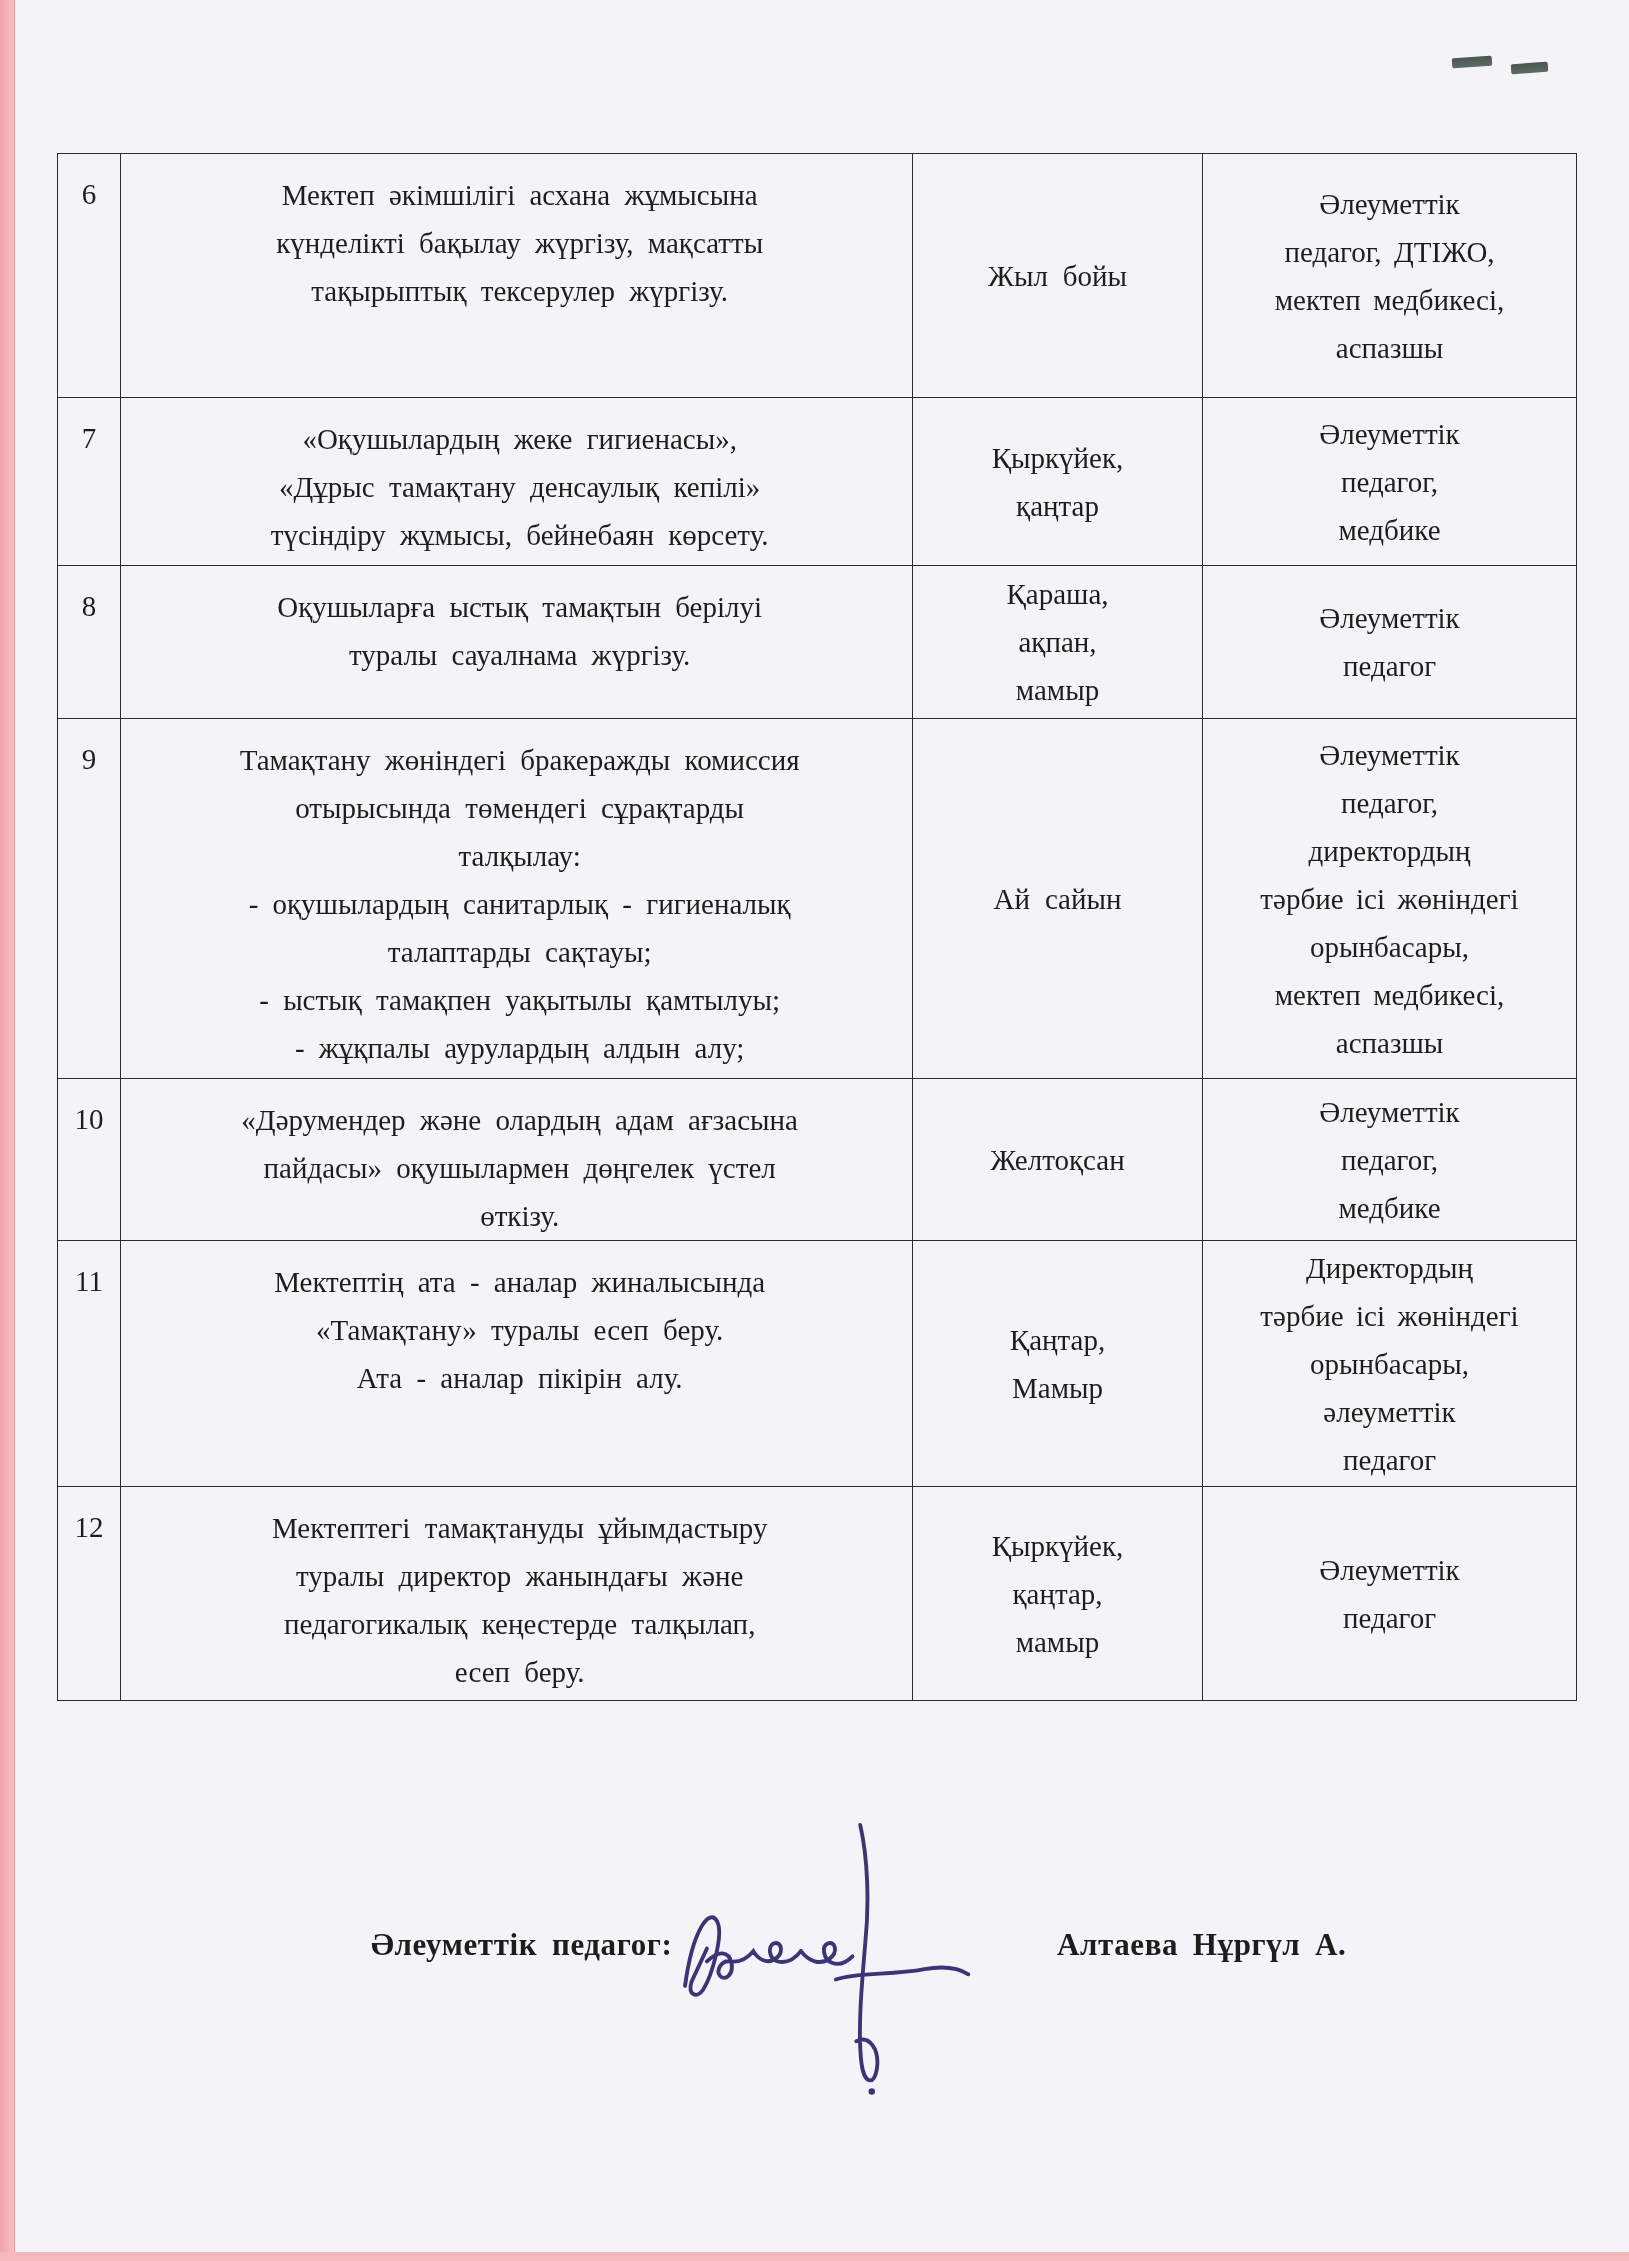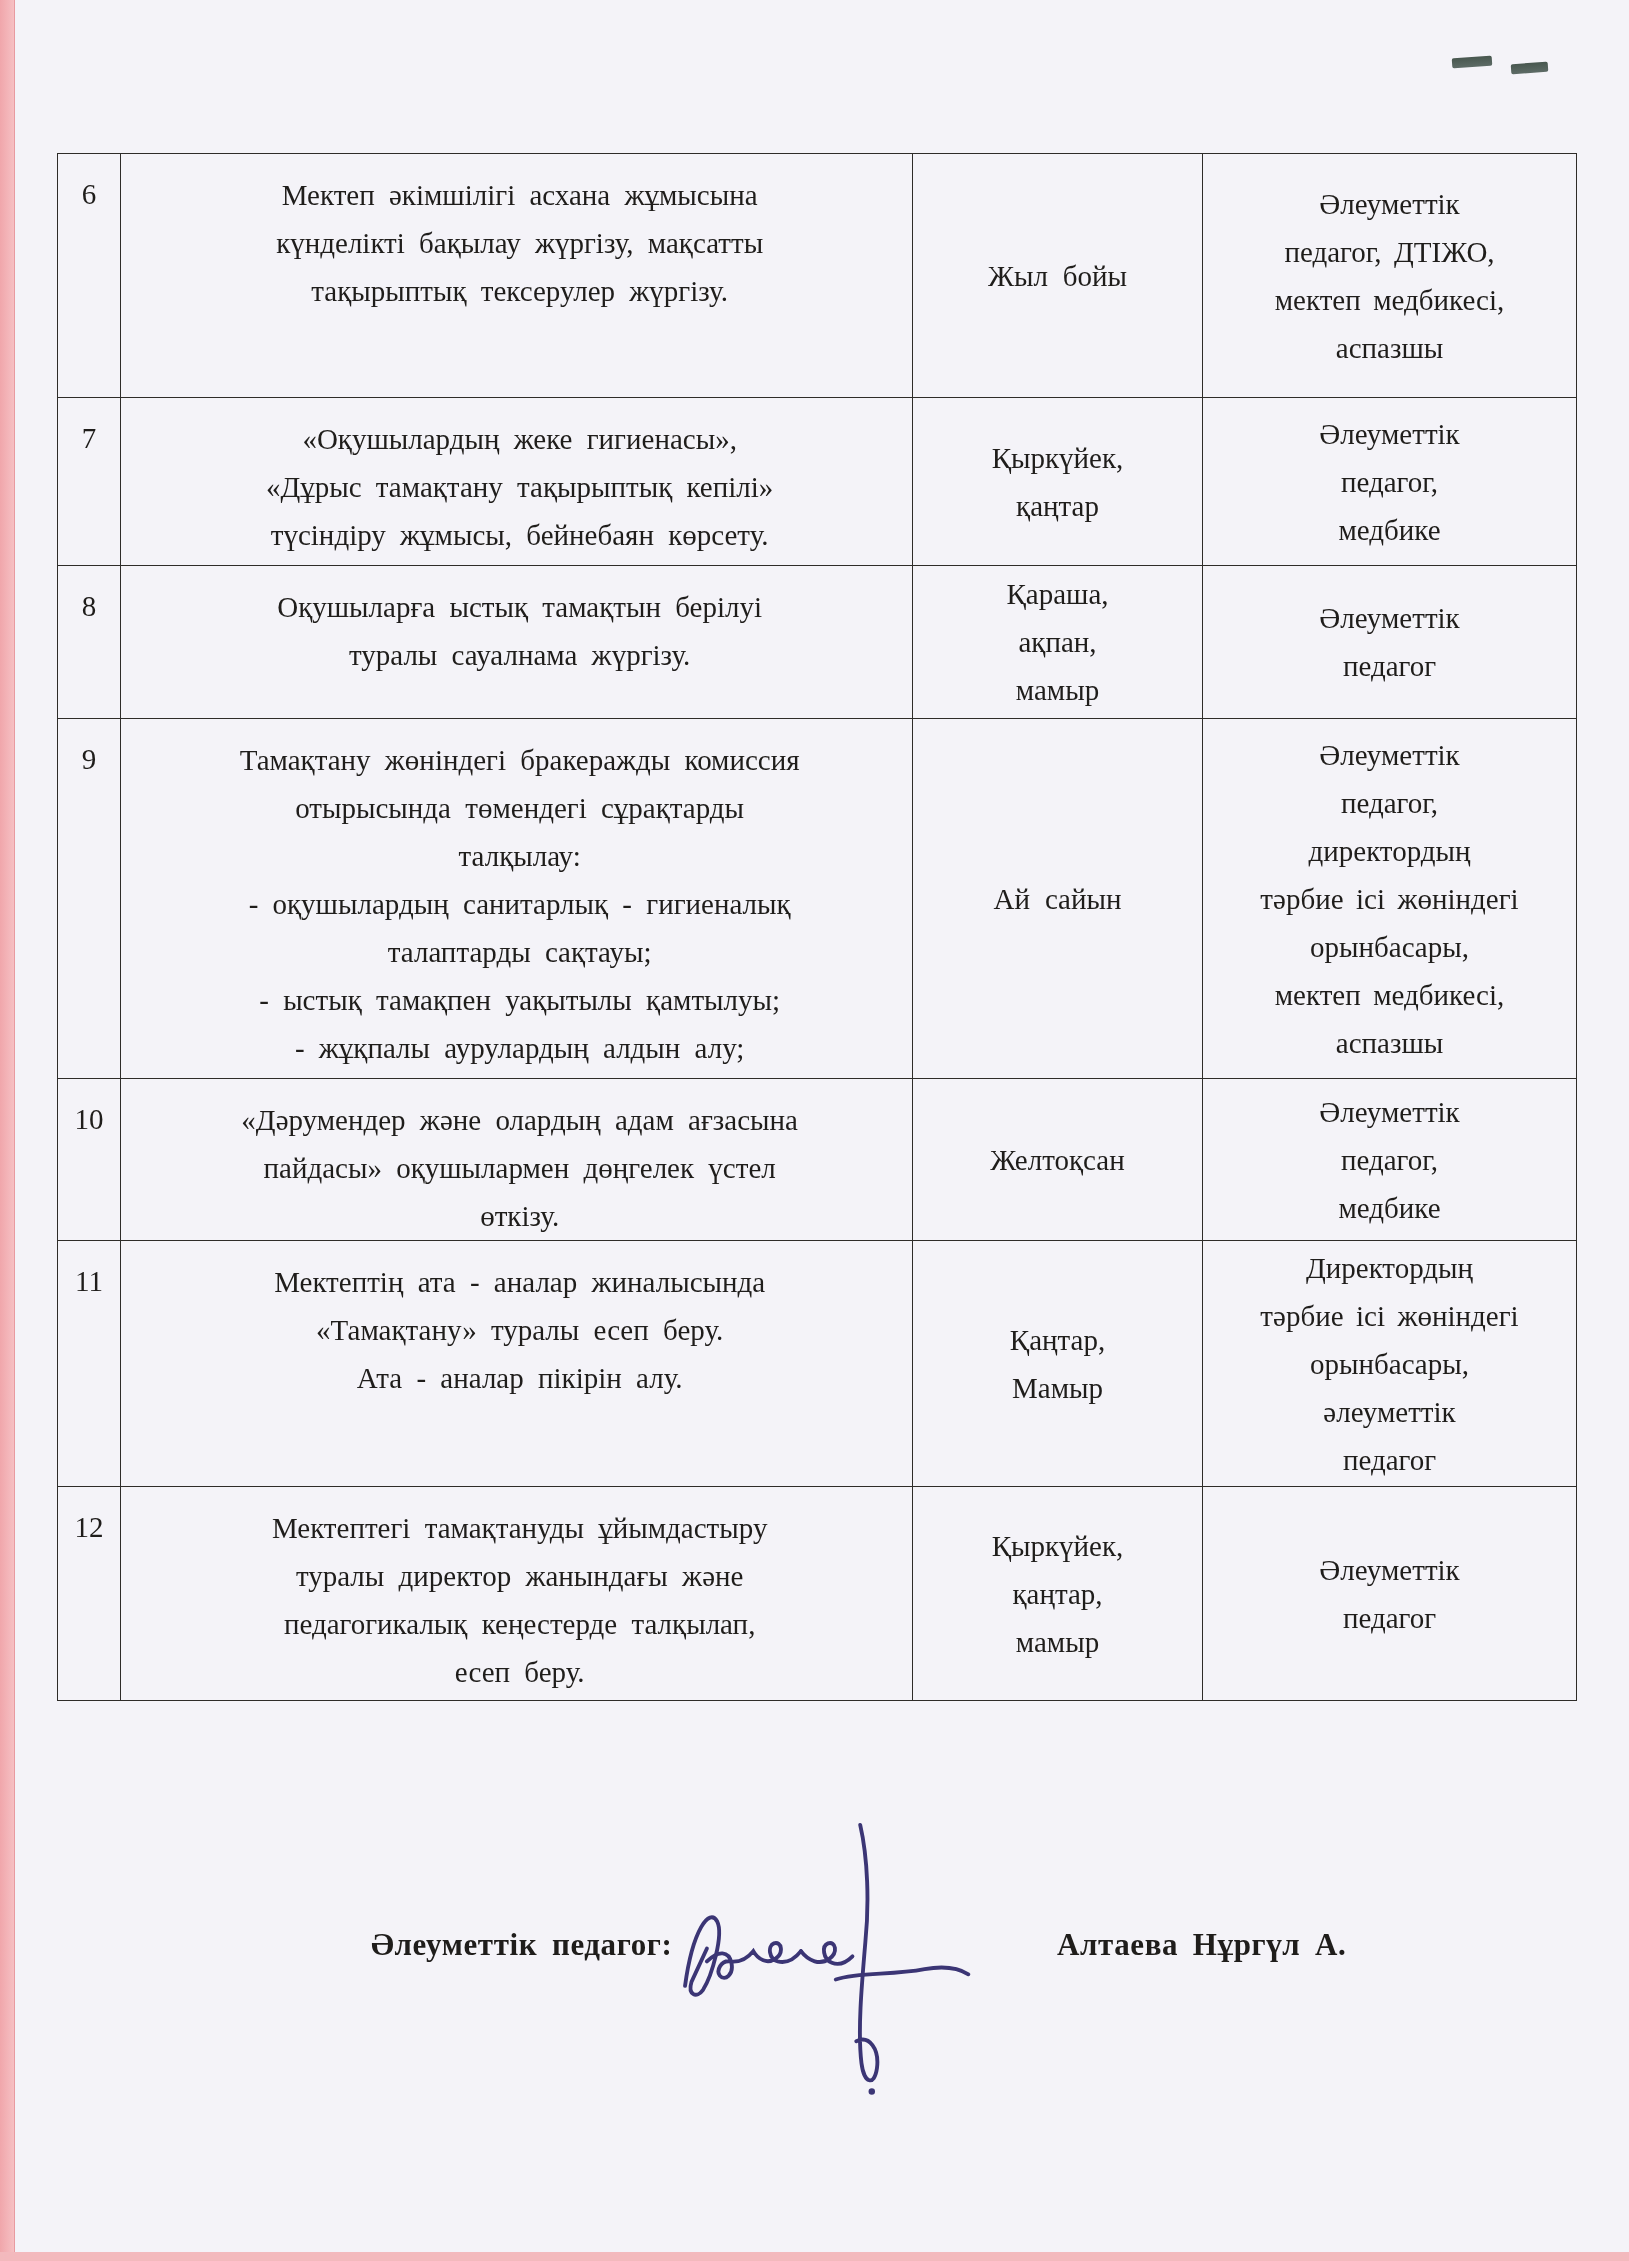--- a/index.html
+++ b/index.html
@@ -89,21 +89,21 @@
 тақырыптық тексерулер жүргізу.</td>
         <td class="c-time">Жыл бойы</td>
         <td class="c-resp">Әлеуметтік
 педагог, ДТІЖО,
 мектеп медбикесі,
 аспазшы</td>
       </tr>
       <tr class="r1">
         <td class="c-num">7</td>
         <td class="c-act">«Оқушылардың жеке гигиенасы»,
-«Дұрыс тамақтану тақырыптық кепілі»
+«Дұрыс тамақтану денсаулық кепілі»
 түсіндіру жұмысы, бейнебаян көрсету.</td>
         <td class="c-time">Қыркүйек,
 қаңтар</td>
         <td class="c-resp">Әлеуметтік
 педагог,
 медбике</td>
       </tr>
       <tr class="r2">
         <td class="c-num">8</td>
         <td class="c-act">Оқушыларға ыстық тамақтын берілуі

